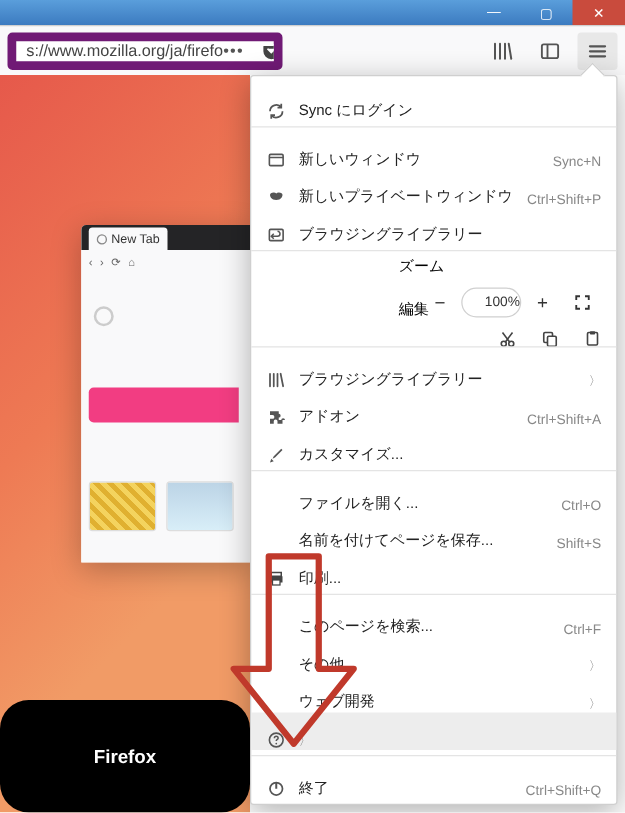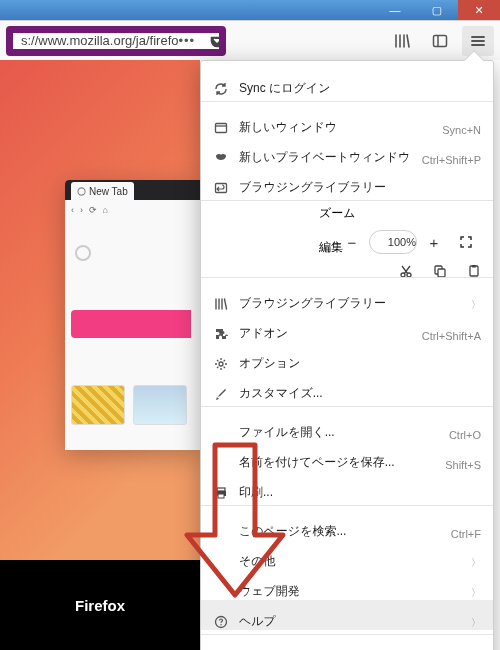--- a/index.html
+++ b/index.html
@@ -91,20 +91,21 @@
     bottom: 0;
     width: 200px;
     height: 90px;
     background: #000;
     color: #fff;
     display: flex;
     align-items: center;
     justify-content: center;
     font-weight: bold;
     font-size: 15px;
+    border-radius: 23px;
   }
   
   
   .inset-window {
     position: absolute;
     left: 65px;
     top: 180px;
     width: 135px;
     height: 270px;
     background: #fff;
@@ -392,29 +393,20 @@
         <svg width="14" height="14" viewBox="0 0 14 14">
           <path fill="#555" d="M5 2h4v2a1.5 1.5 0 010 3V9h2a1.5 1.5 0 013 0v0H12v3H8v-2a1.5 1.5 0 00-3 0v2H2V8h2a1.5 1.5 0 000-3H2V2h3z"></path>
         </svg>
       </span>
     <span class="mi-label">アドオン</span>
     <span class="mi-shortcut">Ctrl+Shift+A</span>
   </div>
   <div class="menu-item">
     <span class="mi-icon">
         <svg width="14" height="14" viewBox="0 0 14 14">
-          <circle cx="7" cy="7" r="2" fill="none" stroke="#555" stroke-width="1.3"></circle>
-          <path stroke="#555" stroke-width="1.3" d="M7 1v2M7 11v2M1 7h2M11 7h2M3 3l1.4 1.4M11 11l-1.4-1.4M3 11l1.4-1.4M11 3L9.6 4.4"></path>
-        </svg>
-      </span>
-    <span class="mi-label">オプション</span>
-  </div>
-  <div class="menu-item">
-    <span class="mi-icon">
-        <svg width="14" height="14" viewBox="0 0 14 14">
           <path fill="#555" d="M11 2l1 1-6 6-2 1 1-2 6-6zM3 10l-1 3 3-1-2-2z"></path>
         </svg>
       </span>
     <span class="mi-label">カスタマイズ...</span>
   </div>
   <div class="menu-sep"></div>
 
   <div class="menu-item">
     <span class="mi-icon"></span>
     <span class="mi-label">ファイルを開く...</span>
@@ -454,21 +446,20 @@
   </div>
 
   <div class="menu-item highlight">
     <span class="mi-icon">
         <svg width="14" height="14" viewBox="0 0 14 14">
           <circle cx="7" cy="7" r="5.5" fill="none" stroke="#555" stroke-width="1.3"></circle>
           <path d="M5.5 5.5a1.5 1.5 0 113 0c0 1-1.5 1-1.5 2.2" fill="none" stroke="#555" stroke-width="1.2"></path>
           <circle cx="7" cy="9.8" r="0.7" fill="#555"></circle>
         </svg>
       </span>
-    <span class="mi-label">ヘルプ</span>
     <span class="mi-arrow">〉</span>
   </div>
   <div class="menu-sep"></div>
 
   <div class="menu-item">
     <span class="mi-icon">
         <svg width="14" height="14" viewBox="0 0 14 14">
           <circle cx="7" cy="7" r="5" fill="none" stroke="#555" stroke-width="1.4"></circle>
           <line x1="7" y1="2" x2="7" y2="7" stroke="#555" stroke-width="1.6"></line>
         </svg>

